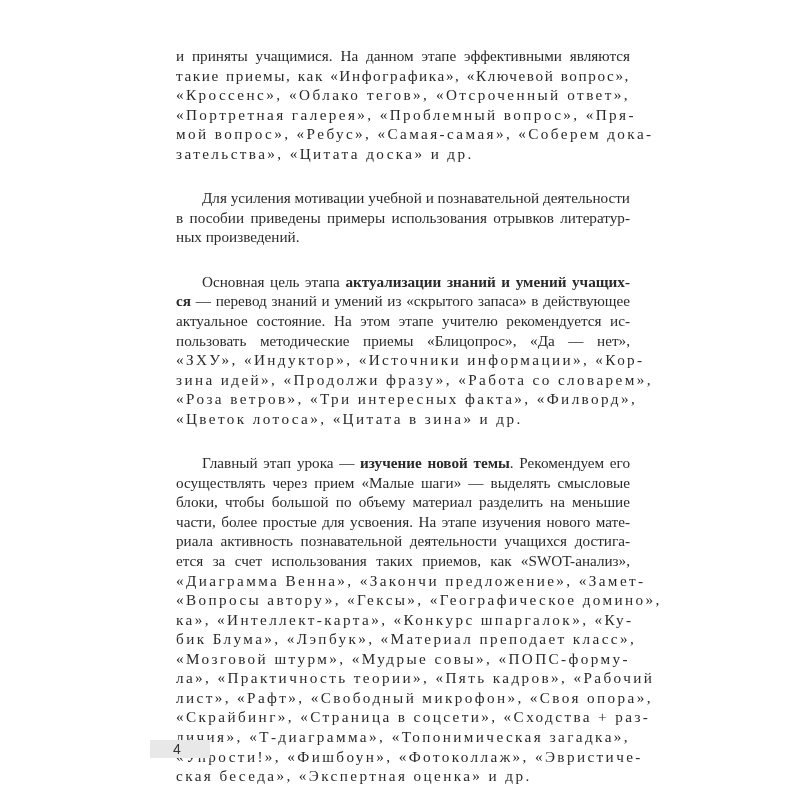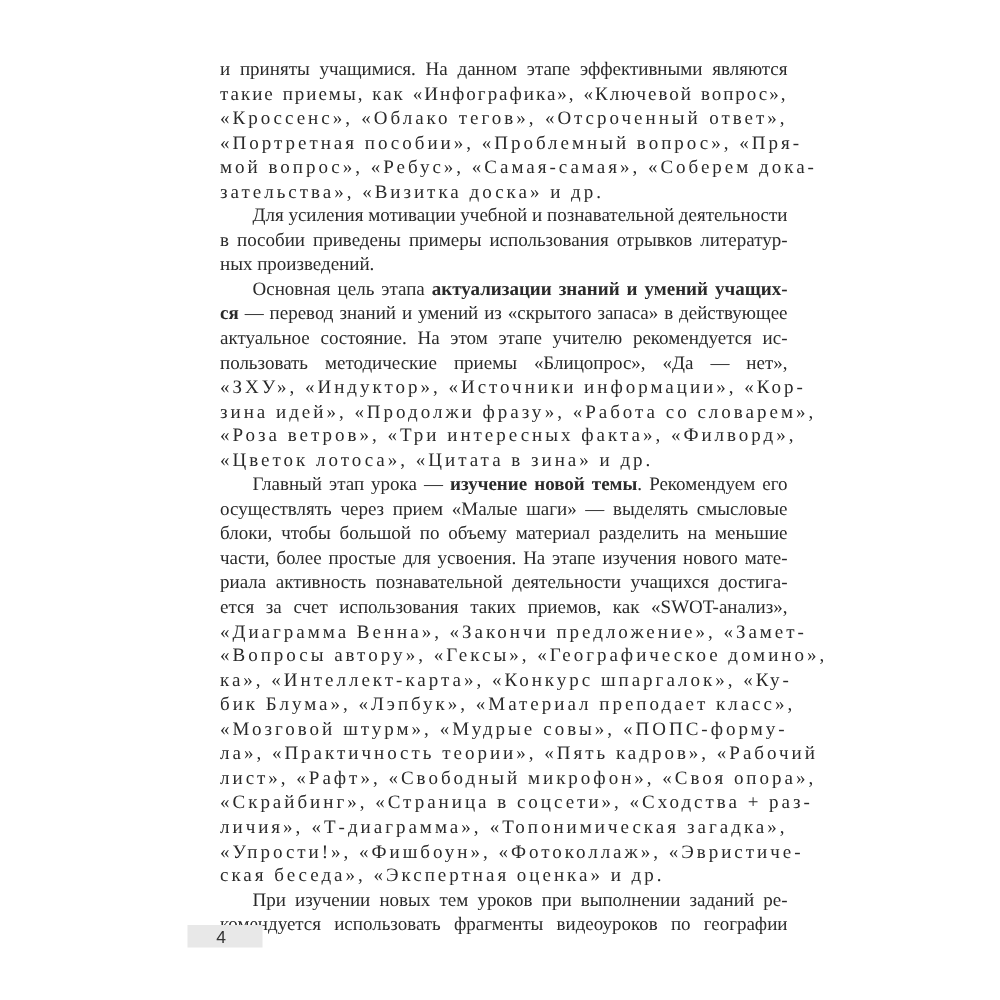--- a/index.html
+++ b/index.html
@@ -11,21 +11,21 @@
   .page { position: absolute; left: 0; top: 0; width: 800px; height: 800px; }
   .text-block {
     position: absolute; left: 176px; top: 46px; width: 454px;
   }
   .line {
     height: 19.55px; line-height: 19.55px; font-size: 15.2px;
     white-space: nowrap; text-align: justify; text-align-last: justify;
     overflow: visible;
   }
   .line.last { text-align-last: left; }
-  .line.indent { padding-left: 26px; }
+  .line.indent { padding-left: 26px; margin-top: 25px; }
   .sp { letter-spacing: 2.4px; }
   .sp2 { letter-spacing: 1.6px; }
   .bi { font-weight: bold; }
   .page-number-box {
     position: absolute; left: 150px; top: 740px; width: 60px; height: 18px;
     background: #e8e8e8;
   }
   .page-number {
     position: absolute; left: 23px; top: 0px; font-family: "Liberation Sans", "DejaVu Sans", sans-serif;
     font-size: 14px; line-height: 18px; color: #333333;
@@ -33,23 +33,23 @@
 </style>
 </head>
 <body>
 
 <div class="page">
   <div class="text-block">
 
     <div class="line">и приняты учащимися. На данном этапе эффективными являются</div>
     <div class="line sp2">такие приемы, как «Инфографика», «Ключевой вопрос»,</div>
     <div class="line sp">«Кроссенс», «Облако тегов», «Отсроченный ответ»,</div>
-    <div class="line sp">«Портретная пособии», «Проблемный вопрос», «Пря-</div>
+    <div class="line sp">«Портретная галерея», «Проблемный вопрос», «Пря-</div>
     <div class="line sp">мой вопрос», «Ребус», «Самая-самая», «Соберем дока-</div>
-    <div class="line last sp">зательства», «Визитка доска» и др.</div>
+    <div class="line last sp">зательства», «Цитата доска» и др.</div>
 
     <div class="line indent">Для усиления мотивации учебной и познавательной деятельности</div>
     <div class="line">в пособии приведены примеры использования отрывков литератур-</div>
     <div class="line last">ных произведений.</div>
 
     <div class="line indent">
       <span>Основная цель этапа </span><span class="bi">актуализации знаний и умений учащих-</span>
     </div>
     <div class="line">
       <span class="bi">ся</span><span> — перевод знаний и умений из «скрытого запаса» в действующее</span>

